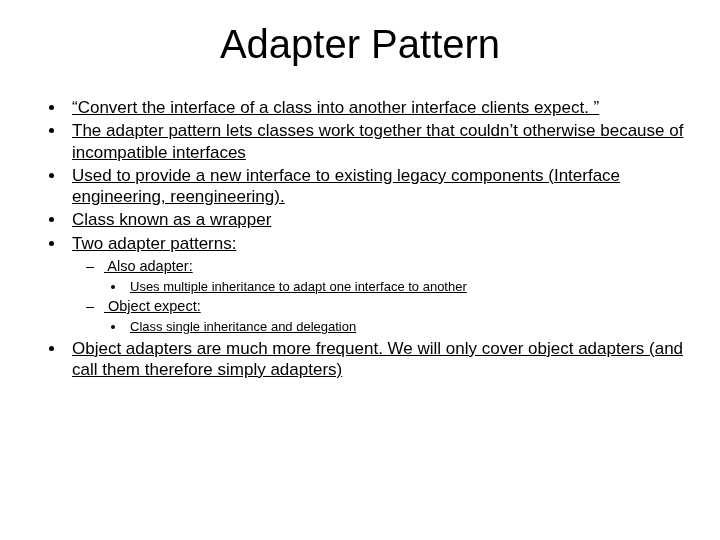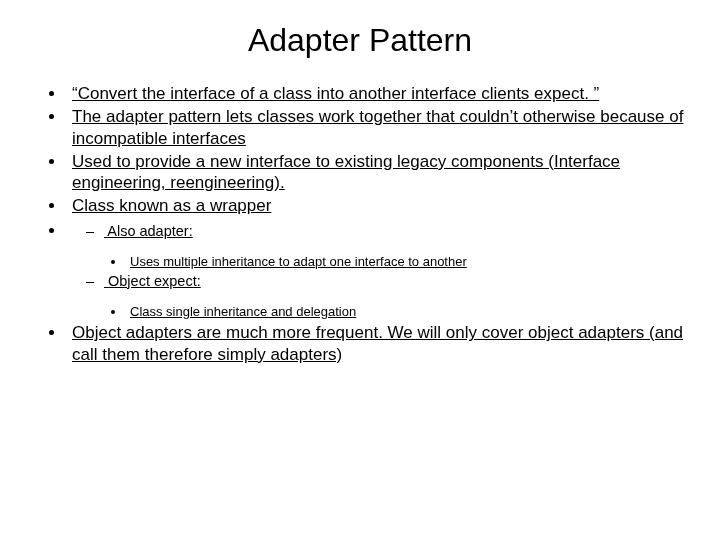--- a/index.html
+++ b/index.html
@@ -9,24 +9,24 @@
     }
     body {
       width: 720px;
       height: 540px;
       background: #ffffff;
       font-family: Arial, Helvetica, sans-serif;
       color: #000000;
       padding: 22px 30px 20px 30px;
     }
     .title {
-      font-size: 32px;
+      font-size: 40px;
       font-weight: 400;
       text-align: center;
-      margin-bottom: 24px;
+      margin-bottom: 30px;
     }
     ul.level1 {
       list-style-type: disc;
       padding-left: 36px;
       font-size: 17px;
       line-height: 1.25;
       text-decoration: underline;
     }
     ul.level1 > li {
       margin-bottom: 2px;
@@ -44,38 +44,39 @@
     ul.level2 > li::before {
       content: "–";
       display: inline-block;
       width: 18px;
       margin-left: -4px;
     }
     ul.level3 {
       list-style-type: disc;
       padding-left: 36px;
       font-size: 13px;
-      margin-top: 14px;
+      margin-top: 4px;
       margin-bottom: 2px;
     }
     ul.level3 > li {
       padding-left: 4px;
     }
   </style>
 </head>
 <body>
 
 <h1 class="title">Adapter Pattern</h1>
 
 <ul class="level1">
   <li>“Convert the interface of a class into another interface clients expect. ”</li>
   <li>The adapter pattern lets classes work together that couldn’t otherwise because of incompatible interfaces</li>
   <li>Used to provide a new interface to existing legacy components (Interface engineering, reengineering).</li>
   <li>Class known as a wrapper</li>
   <li>
+    <span>Two adapter patterns:</span>
     <ul class="level2">
       <li>
         <span>Also adapter:</span>
         <ul class="level3">
           <li>Uses multiple inheritance to adapt one interface to another</li>
         </ul>
       </li>
       <li>
         <span>Object expect:</span>
         <ul class="level3">

